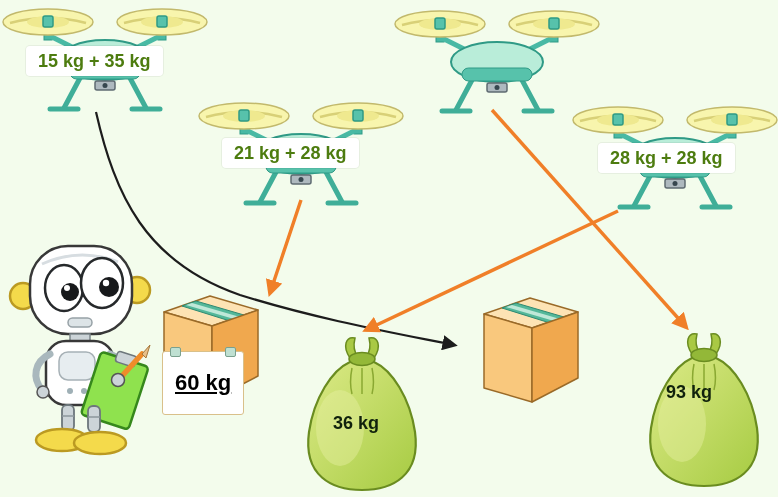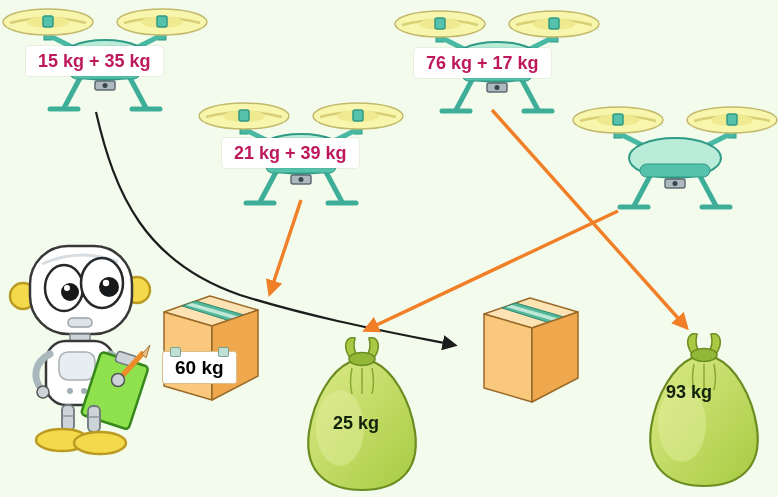--- a/index.html
+++ b/index.html
@@ -3,28 +3,28 @@
 <meta charset="utf-8">
 <style>
   html,body{margin:0;padding:0;background:#fff;}
   .stage{
     position:relative;width:778px;height:497px;overflow:hidden;
     background:#f3fcec;
     font-family:"Liberation Sans", sans-serif;
   }
   svg.scene{position:absolute;left:0;top:0;}
   .sum-label{
-    position:absolute;background:#ffffff;color:#be185d;
+    position:absolute;background:#ffffff;color:#4d7c0f;
     font-weight:bold;font-size:18px;line-height:1;
     padding:6px 12px;border-radius:4px;white-space:nowrap;
     box-shadow:0 0 0 1px rgba(0,0,0,0.05);
   }
   .tag{
     position:absolute;background:#ffffff;border:1.5px solid #d9c08a;border-radius:3px;
-    font-weight:bold;font-size:19px;color:#000;padding:6px 12px;line-height:1;white-space:nowrap;
+    font-weight:bold;font-size:22px;color:#000;padding:20px 12px;line-height:1;white-space:nowrap;text-decoration:underline;
   }
   .tag::before,.tag::after{
     content:"";position:absolute;top:-5px;width:9px;height:8px;
     background:#bfe0d2;border:1px solid #7aa08e;border-radius:2px;
   }
   .tag::before{left:7px}
   .tag::after{right:7px}
   .bag-label{
     position:absolute;font-weight:bold;font-size:18px;color:#10210c;
     line-height:1;white-space:nowrap;
@@ -157,20 +157,20 @@
       <use href="#bag-shape" transform="translate(634,322)"></use>
     </g>
 
     <path d="M 96 112 C 115 195 145 262 240 295 C 320 320 400 334 454 345" fill="none" stroke="#1c1c1c" stroke-width="2.2" marker-end="url(#mBlack)"></path>
     <path d="M 301 200 L 270 293" fill="none" stroke="#f07f28" stroke-width="3.4" marker-end="url(#mOrange)"></path>
     <path d="M 492 110 L 686 327" fill="none" stroke="#f07f28" stroke-width="3.4" marker-end="url(#mOrange)"></path>
     <path d="M 618 211 L 366 330" fill="none" stroke="#f07f28" stroke-width="3.4" marker-end="url(#mOrange)"></path>
   </svg>
 
   <div class="sum-label" style="left:26px;top:46px">15 kg + 35 kg</div>
-  <div class="sum-label" style="left:222px;top:138px">21 kg + 39 kg</div>
-  <div class="sum-label" style="left:414px;top:48px">76 kg + 17 kg</div>
+  <div class="sum-label" style="left:222px;top:138px">21 kg + 28 kg</div>
+  <div class="sum-label" style="left:598px;top:143px">28 kg + 28 kg</div>
 
   <div class="tag" style="left:162px;top:351px">60 kg</div>
-  <div class="bag-label" style="left:333px;top:414px">25 kg</div>
+  <div class="bag-label" style="left:333px;top:414px">36 kg</div>
   <div class="bag-label" style="left:666px;top:383px">93 kg</div>
 
 </div>
 
 </body></html>

